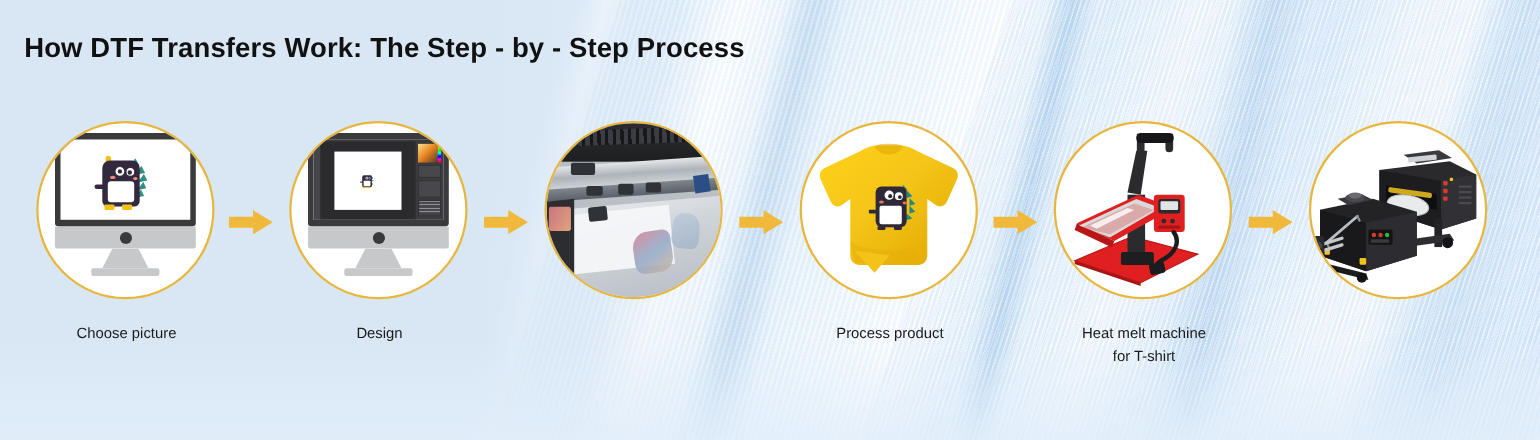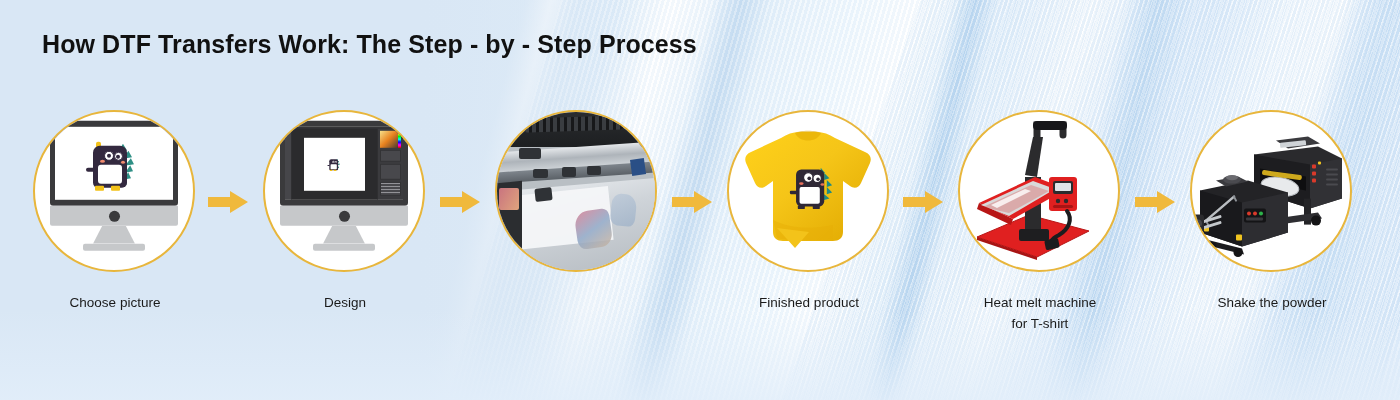--- a/index.html
+++ b/index.html
@@ -87,21 +87,20 @@
 
   
   .title {
     position: absolute;
     left: 22px; top: 30px;
     font-size: 25px;
     font-weight: bold;
     color: #111111;
     letter-spacing: 0.1px;
     white-space: nowrap;
-    margin-left: 20px;
   }
 
   
   .steps { position: absolute; inset: 0; }
   .step {
     position: absolute;
     top: 110px;
     width: 164px;
   }
   .circle {
@@ -428,21 +427,21 @@
               <ellipse cx="14" cy="20" rx="2.6" ry="1.6" fill="#e8705c"></ellipse>
               <ellipse cx="38" cy="21" rx="2.2" ry="1.5" fill="#e8705c"></ellipse>
               <rect x="1" y="28" width="9" height="4" rx="1.2" fill="#2f2836"></rect>
               <rect x="10" y="45" width="8" height="4" rx="1" fill="#2f2836"></rect>
               <rect x="27" y="45" width="8" height="4" rx="1" fill="#2f2836"></rect>
             </g>
           </svg>
         </div>
       </div>
       <div class="caption">
-        <span class="ln">Finished product</span>
+        <span class="ln">Process product</span>
       </div>
     </div>
 
     <div class="arrow" style="left:903px;">
       <svg viewBox="0 0 40 22" class="ts-svg">
         <path d="M0 6 H22 V0 L40 11 L22 22 V16 H0 Z" fill="#f0b93c"></path>
       </svg>
     </div>
 
     <div class="step" style="left:958px;">
@@ -554,18 +553,17 @@
             <rect x="0" y="86" width="12" height="18" rx="3" fill="#2a2a2d"></rect>
             <circle cx="6" cy="95" r="4" fill="#45454a"></circle>
 
             <path d="M10 110 L50 120 L52 126 L12 116 Z" fill="#1c1c1f"></path>
             <circle cx="20" cy="118" r="4.5" fill="#141416"></circle>
             <circle cx="46" cy="124" r="4.5" fill="#141416"></circle>
           </svg>
         </div>
       </div>
       <div class="caption">
-        <span class="ln">Shake the powder</span>
       </div>
     </div>
 
   </div>
 </div>
 
 </body></html>

